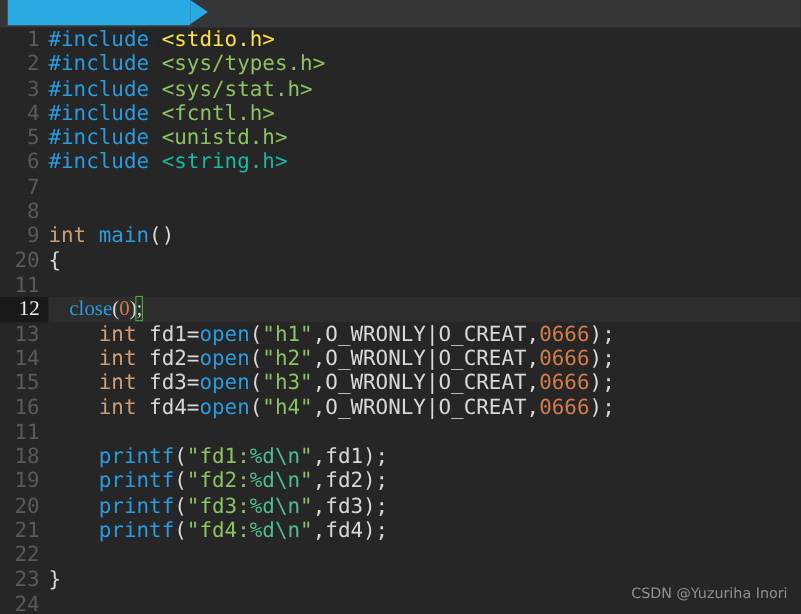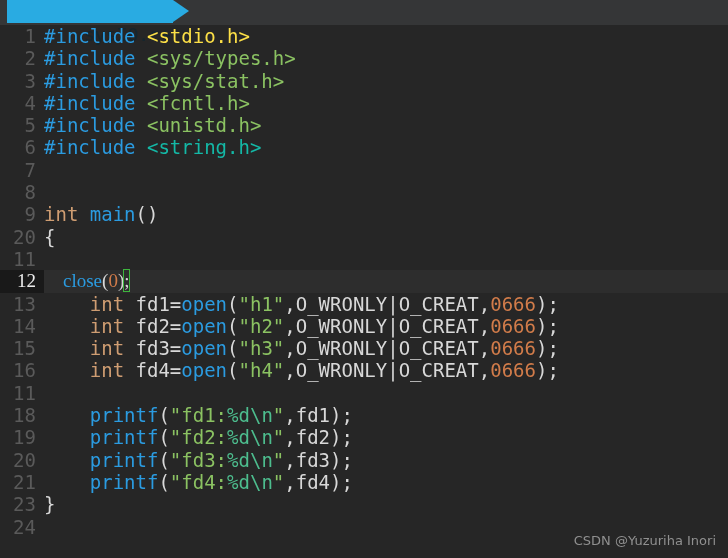--- a/index.html
+++ b/index.html
@@ -111,19 +111,20 @@
       <div class="line active"><span class="gutter">12</span><span class="code"><span class="pl" style="color: rgb(216, 216, 216);">    </span><span class="kw" style="color: rgb(43, 155, 224);">close</span><span class="pl" style="color: rgb(216, 216, 216);">(</span><span class="num" style="color: rgb(210, 124, 74);">0</span><span class="pl" style="color: rgb(216, 216, 216);">)</span><span class="cur" style="color: rgb(216, 216, 216);">;</span></span></div>
       <div class="line"><span class="gutter">13</span><span class="code"><span class="pl" style="color: rgb(216, 216, 216);">    </span><span class="ty" style="color: rgb(207, 157, 114);">int</span><span class="pl" style="color: rgb(216, 216, 216);"> fd1=</span><span class="kw" style="color: rgb(43, 155, 224);">open</span><span class="pl" style="color: rgb(216, 216, 216);">(</span><span class="str" style="color: rgb(139, 194, 98);">"h1"</span><span class="pl" style="color: rgb(216, 216, 216);">,O_WRONLY|O_CREAT,</span><span class="num" style="color: rgb(210, 124, 74);">0666</span><span class="pl" style="color: rgb(216, 216, 216);">);</span></span></div>
       <div class="line"><span class="gutter">14</span><span class="code"><span class="pl" style="color: rgb(216, 216, 216);">    </span><span class="ty" style="color: rgb(207, 157, 114);">int</span><span class="pl" style="color: rgb(216, 216, 216);"> fd2=</span><span class="kw" style="color: rgb(43, 155, 224);">open</span><span class="pl" style="color: rgb(216, 216, 216);">(</span><span class="str" style="color: rgb(139, 194, 98);">"h2"</span><span class="pl" style="color: rgb(216, 216, 216);">,O_WRONLY|O_CREAT,</span><span class="num" style="color: rgb(210, 124, 74);">0666</span><span class="pl" style="color: rgb(216, 216, 216);">);</span></span></div>
       <div class="line"><span class="gutter">15</span><span class="code"><span class="pl" style="color: rgb(216, 216, 216);">    </span><span class="ty" style="color: rgb(207, 157, 114);">int</span><span class="pl" style="color: rgb(216, 216, 216);"> fd3=</span><span class="kw" style="color: rgb(43, 155, 224);">open</span><span class="pl" style="color: rgb(216, 216, 216);">(</span><span class="str" style="color: rgb(139, 194, 98);">"h3"</span><span class="pl" style="color: rgb(216, 216, 216);">,O_WRONLY|O_CREAT,</span><span class="num" style="color: rgb(210, 124, 74);">0666</span><span class="pl" style="color: rgb(216, 216, 216);">);</span></span></div>
       <div class="line"><span class="gutter">16</span><span class="code"><span class="pl" style="color: rgb(216, 216, 216);">    </span><span class="ty" style="color: rgb(207, 157, 114);">int</span><span class="pl" style="color: rgb(216, 216, 216);"> fd4=</span><span class="kw" style="color: rgb(43, 155, 224);">open</span><span class="pl" style="color: rgb(216, 216, 216);">(</span><span class="str" style="color: rgb(139, 194, 98);">"h4"</span><span class="pl" style="color: rgb(216, 216, 216);">,O_WRONLY|O_CREAT,</span><span class="num" style="color: rgb(210, 124, 74);">0666</span><span class="pl" style="color: rgb(216, 216, 216);">);</span></span></div>
       <div class="line"><span class="gutter">11</span><span class="code"></span></div>
       <div class="line"><span class="gutter">18</span><span class="code"><span class="pl" style="color: rgb(216, 216, 216);">    </span><span class="kw" style="color: rgb(43, 155, 224);">printf</span><span class="pl" style="color: rgb(216, 216, 216);">(</span><span class="str" style="color: rgb(139, 194, 98);">"fd1:</span><span class="esc" style="color: rgb(77, 189, 142);">%d\n</span><span class="str" style="color: rgb(139, 194, 98);">"</span><span class="pl" style="color: rgb(216, 216, 216);">,fd1);</span></span></div>
       <div class="line"><span class="gutter">19</span><span class="code"><span class="pl" style="color: rgb(216, 216, 216);">    </span><span class="kw" style="color: rgb(43, 155, 224);">printf</span><span class="pl" style="color: rgb(216, 216, 216);">(</span><span class="str" style="color: rgb(139, 194, 98);">"fd2:</span><span class="esc" style="color: rgb(77, 189, 142);">%d\n</span><span class="str" style="color: rgb(139, 194, 98);">"</span><span class="pl" style="color: rgb(216, 216, 216);">,fd2);</span></span></div>
       <div class="line"><span class="gutter">20</span><span class="code"><span class="pl" style="color: rgb(216, 216, 216);">    </span><span class="kw" style="color: rgb(43, 155, 224);">printf</span><span class="pl" style="color: rgb(216, 216, 216);">(</span><span class="str" style="color: rgb(139, 194, 98);">"fd3:</span><span class="esc" style="color: rgb(77, 189, 142);">%d\n</span><span class="str" style="color: rgb(139, 194, 98);">"</span><span class="pl" style="color: rgb(216, 216, 216);">,fd3);</span></span></div>
       <div class="line"><span class="gutter">21</span><span class="code"><span class="pl" style="color: rgb(216, 216, 216);">    </span><span class="kw" style="color: rgb(43, 155, 224);">printf</span><span class="pl" style="color: rgb(216, 216, 216);">(</span><span class="str" style="color: rgb(139, 194, 98);">"fd4:</span><span class="esc" style="color: rgb(77, 189, 142);">%d\n</span><span class="str" style="color: rgb(139, 194, 98);">"</span><span class="pl" style="color: rgb(216, 216, 216);">,fd4);</span></span></div>
+      <div class="line"><span class="gutter">22</span><span class="code"></span></div>
       <div class="line"><span class="gutter">23</span><span class="code"><span class="pl" style="color: rgb(216, 216, 216);">}</span></span></div>
       <div class="line"><span class="gutter">24</span><span class="code"></span></div>
     </div>
 
   <div class="watermark">CSDN @Yuzuriha Inori</div>
 
 </div>
 
 </body></html>

